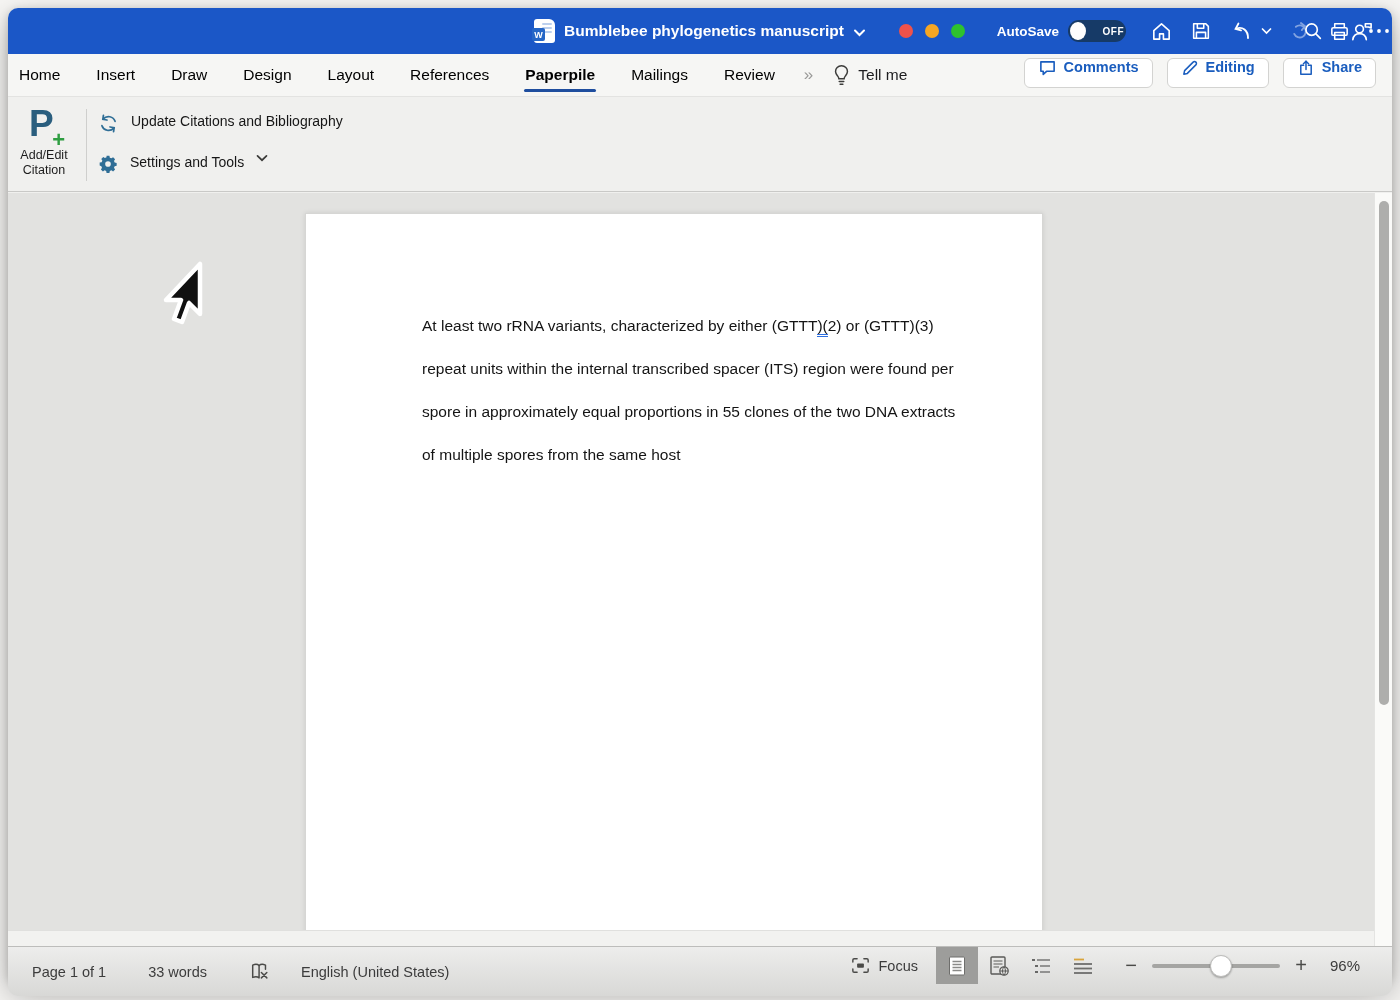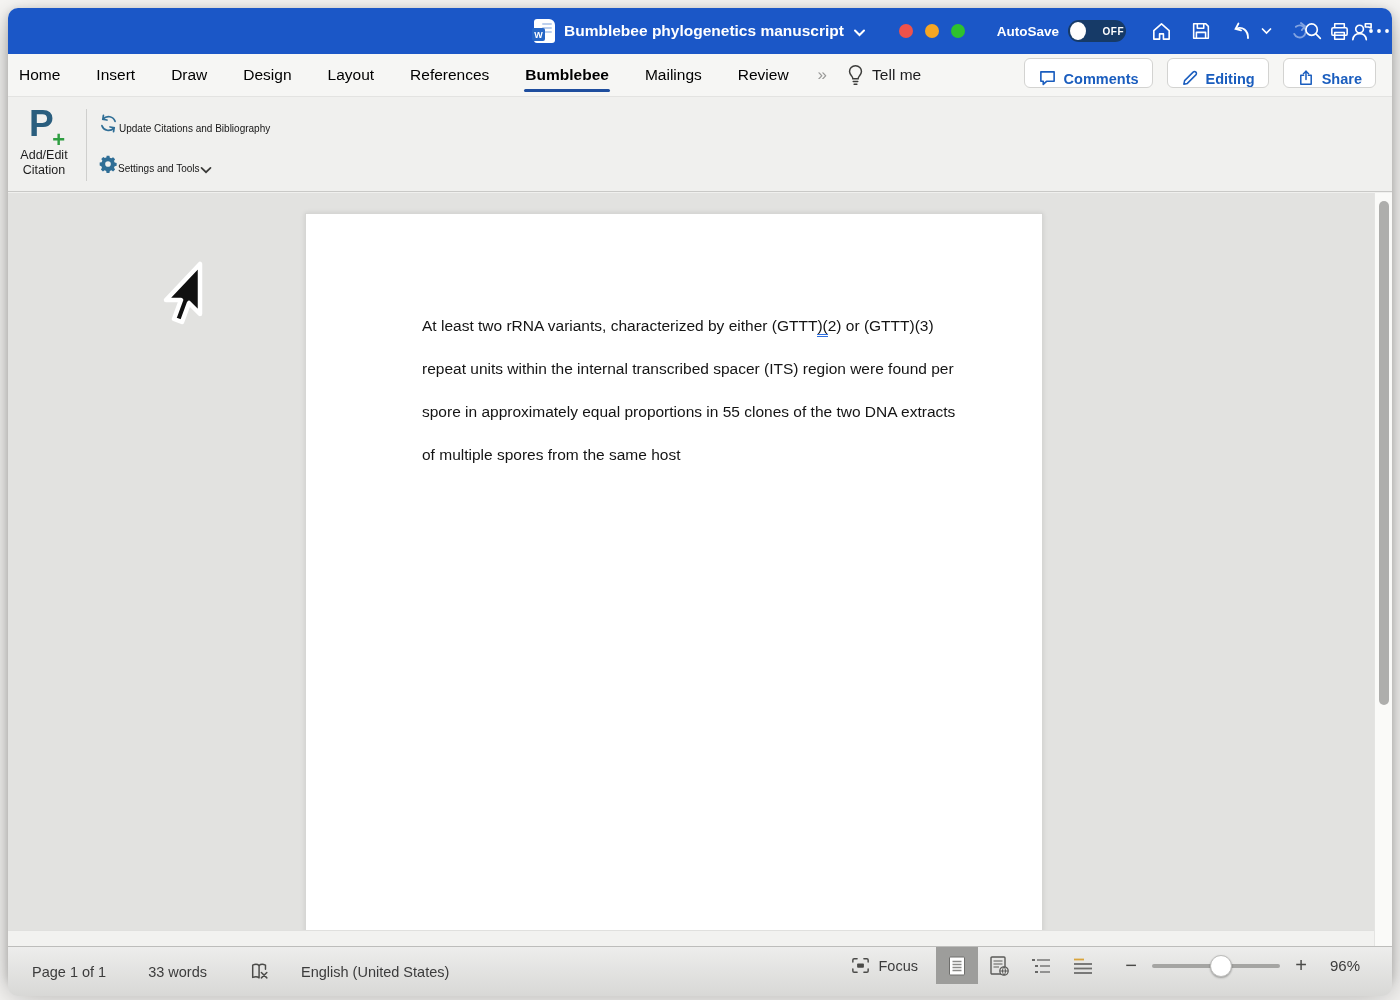--- a/index.html
+++ b/index.html
@@ -64,40 +64,40 @@
   .tab { font-size:15.5px; color:#000000; position:relative; padding:6px 1px; cursor:default; white-space:nowrap; }
   .tab.active { font-weight:700; }
   .tab.active::after {
     content:""; position:absolute; left:0; right:0; bottom:-2px; height:3.5px;
     background:#1f4e9e; border-radius:2px;
   }
   .overflow-chevron { color:#9a9a98; font-size:17px; margin-left:28px; letter-spacing:-2px; }
   .tellme { display:flex; align-items:center; gap:8px; margin-left:22px; font-size:15.5px; color:#1d1d1f; }
   .tabrow-actions { position:absolute; right:16px; top:50px; display:flex; gap:14px; }
   .pill-btn {
-    display:flex; align-items:flex-end; gap:7px; height:30px; padding:0 13px;
+    display:flex; align-items:flex-start; gap:7px; height:30px; padding:0 13px;
     background:#fff; border:1px solid #d3d3d1; border-radius:6px;
     font-size:14.5px; font-weight:700; color:#1a5dbe; cursor:default;
   }
 
   
   .ribbon {
     position:absolute; left:0; top:88px; width:100%; height:96px; background:#f0f0ee;
     border-top:1px solid #e3e3e1; border-bottom:1px solid #c9c9c7;
   }
   .pp-group {
     position:absolute; left:0; top:4px; width:72px; height:84px;
     display:flex; flex-direction:column; align-items:center; justify-content:flex-start;
   }
   .pp-logo { position:relative; height:44px; width:44px; margin-top:2px; }
   .pp-p { font-size:37px; font-weight:800; color:#2a5e7e; font-style:normal; line-height:42px; margin-left:7px; }
   .pp-plus { position:absolute; right:1px; bottom:-2px; font-size:22px; font-weight:800; color:#2f9e41; line-height:18px; }
   .pp-label { font-size:12.5px; color:#1c1c1c; text-align:center; line-height:15px; margin-top:1px; }
   .ribbon-divider { position:absolute; left:78px; top:12px; bottom:10px; width:1px; background:#cfcfcd; }
-  .ribbon-item { position:absolute; left:90px; display:flex; align-items:flex-end; font-size:10px; color:#161616; cursor:default; }
+  .ribbon-item { position:absolute; left:90px; display:flex; align-items:flex-start; gap:12px; font-size:14px; color:#161616; cursor:default; }
   .ribbon-item.row1 { top:16px; }
   .ribbon-item.row2 { top:57px; }
   .ribbon-item svg { display:block; }
 
   
   .doc-area {
     position:absolute; left:0; top:185px; width:100%; height:753px; background:#e2e2e0; overflow:hidden;
   }
   .page {
     position:absolute; left:297px; top:20px; width:738px; height:723px; background:#fff;
@@ -230,21 +230,21 @@
   </div>
 
   <div class="tabrow">
     <div class="tabs">
       <span class="tab">Home</span>
       <span class="tab">Insert</span>
       <span class="tab">Draw</span>
       <span class="tab">Design</span>
       <span class="tab">Layout</span>
       <span class="tab">References</span>
-      <span class="tab active">Bumblebee</span>
+      <span class="tab active">Paperpile</span>
       <span class="tab">Mailings</span>
       <span class="tab">Review</span>
     </div>
     <span class="overflow-chevron">»</span>
     <div class="tellme">
       <svg width="17" height="22" viewBox="0 0 18 24" fill="none" stroke="#3c3c3a" stroke-width="1.6" stroke-linecap="round">
           <path d="M9 2 C5 2 2.5 5 2.5 8.2 C2.5 10.5 3.8 11.9 4.9 13.2 C5.7 14.2 6 15 6.1 16 H11.9 C12 15 12.3 14.2 13.1 13.2 C14.2 11.9 15.5 10.5 15.5 8.2 C15.5 5 13 2 9 2 Z"></path>
           <path d="M6.5 19 H11.5"></path>
           <path d="M7.5 22 H10.5"></path>
         </svg>

